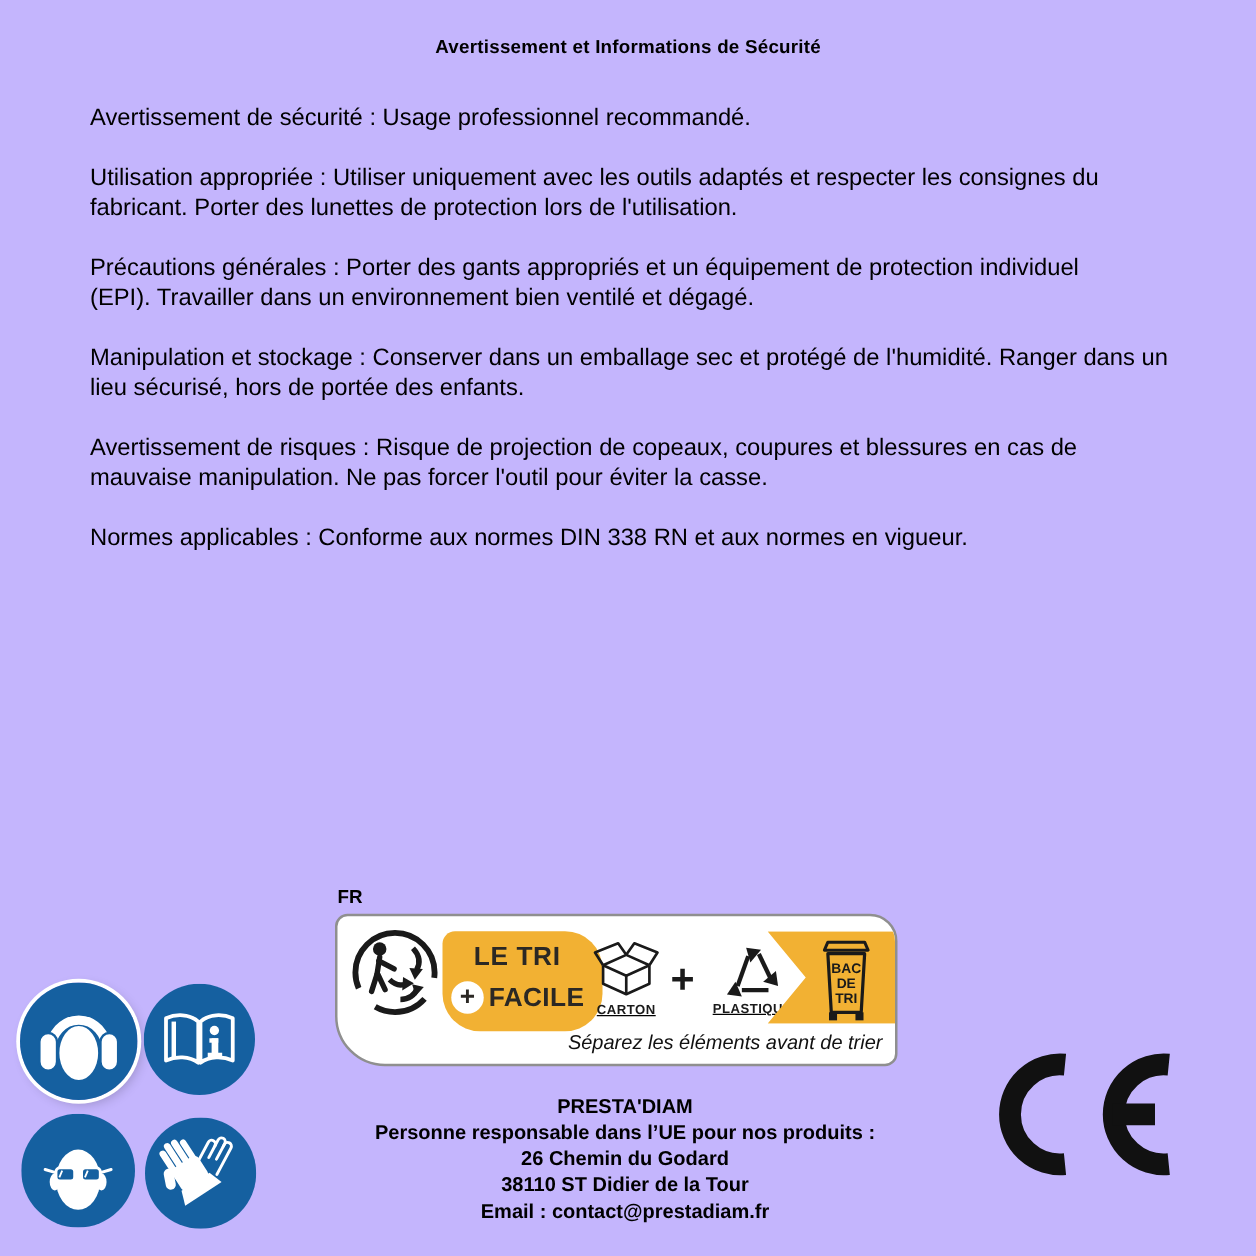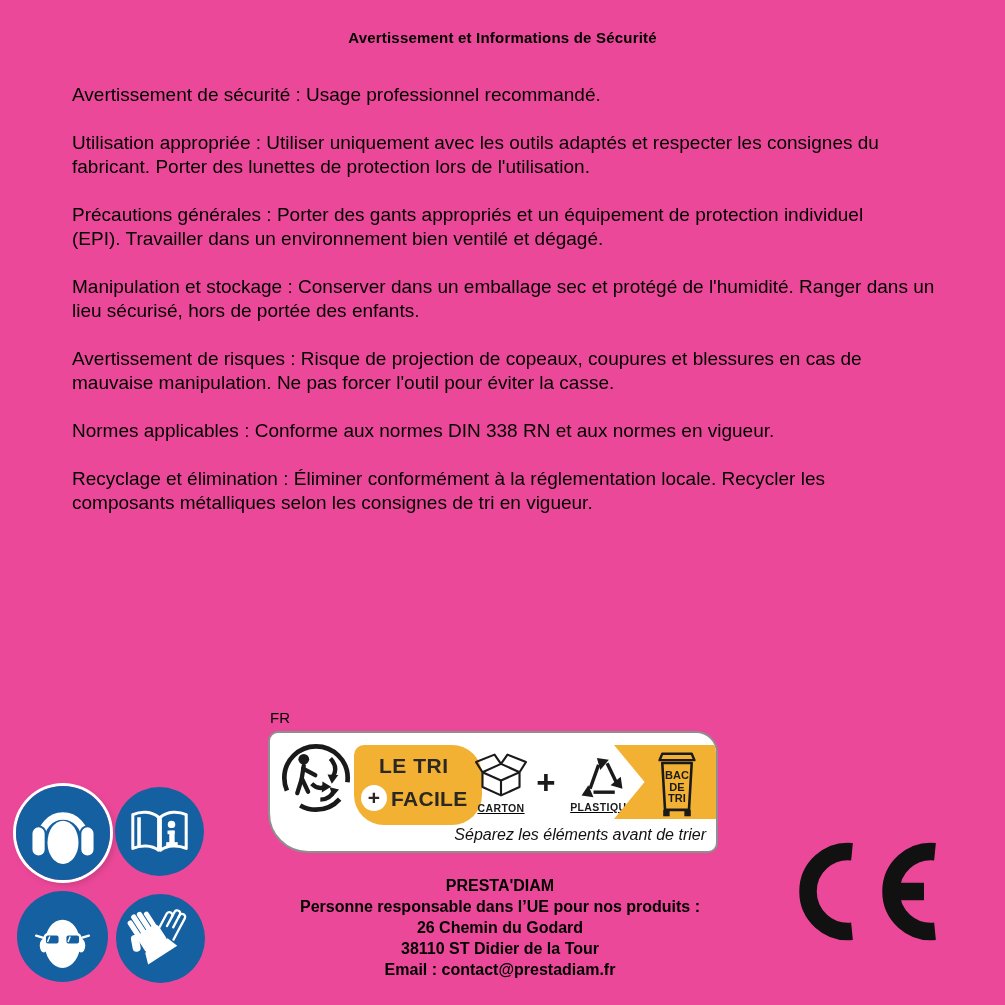--- a/index.html
+++ b/index.html
@@ -1,36 +1,36 @@
 <!DOCTYPE html>
 <html><head>
 <meta charset="utf-8">
 <style>
   html,body{margin:0;padding:0;background:#fff;}
   .page{
-    position:relative;width:1005px;height:1005px;background:#ec4899;overflow:hidden;
+    position:relative;width:1005px;height:1005px;background:#c4b5fd;overflow:hidden;
     font-family:"Liberation Sans","DejaVu Sans",sans-serif;color:#000;
   }
   .title{
     position:absolute;top:29px;left:0;right:0;text-align:center;
     font-size:15px;font-weight:700;letter-spacing:.2px;
   }
   .body-text{position:absolute;left:72px;top:83px;width:930px;font-size:19px;line-height:24px;}
   .body-text p{margin:0 0 24px 0;white-space:pre-line;}
 
   
   .picto{position:absolute;border-radius:50%;}
   .picto svg{display:block;width:100%;height:100%;}
   .picto-tl{left:16px;top:786px;width:94px;height:94px;box-shadow:0 0 0 3px #fff,3px 3px 9px rgba(0,0,0,.22);}
   .picto-tr{left:115px;top:787px;width:89px;height:89px;}
   .picto-bl{left:17px;top:891px;width:91px;height:91px;}
   .picto-br{left:116px;top:894px;width:89px;height:89px;}
 
   
-  .fr-label{position:absolute;left:270px;top:709px;font-size:15px;font-weight:400;}
+  .fr-label{position:absolute;left:270px;top:709px;font-size:15px;font-weight:700;}
   .infotri-box{
     position:absolute;left:268px;top:731px;width:450px;height:122px;background:#fff;
     border:2px solid #8f8f8f;border-radius:10px 22px 10px 40px;overflow:hidden;box-sizing:border-box;
   }
   .triman{position:absolute;left:10px;top:9px;width:72px;height:72px;}
   .triman svg{display:block;width:100%;height:100%;}
   .band-left{
     position:absolute;left:84px;top:12px;width:128px;height:80px;
     background:#F2B133;border-radius:10px 30px 30px 30px;
   }
@@ -71,22 +71,20 @@
     <p>Avertissement de sécurité : Usage professionnel recommandé.</p>
     <p>Utilisation appropriée : Utiliser uniquement avec les outils adaptés et respecter les consignes du
 fabricant. Porter des lunettes de protection lors de l'utilisation.</p>
     <p>Précautions générales : Porter des gants appropriés et un équipement de protection individuel
 (EPI). Travailler dans un environnement bien ventilé et dégagé.</p>
     <p>Manipulation et stockage : Conserver dans un emballage sec et protégé de l'humidité. Ranger dans un
 lieu sécurisé, hors de portée des enfants.</p>
     <p>Avertissement de risques : Risque de projection de copeaux, coupures et blessures en cas de
 mauvaise manipulation. Ne pas forcer l'outil pour éviter la casse.</p>
     <p>Normes applicables : Conforme aux normes DIN 338 RN et aux normes en vigueur.</p>
-    <p>Recyclage et élimination : Éliminer conformément à la réglementation locale. Recycler les
-composants métalliques selon les consignes de tri en vigueur.</p>
   </div>
 
   <div class="picto picto-tl">
     <svg viewBox="0 0 100 100">
       <circle cx="50" cy="50" r="50" fill="#1560A0"></circle>
       <path d="M26,58 A24,26 0 1 1 74,58" fill="none" stroke="#fff" stroke-width="8"></path>
       <ellipse cx="50" cy="60" rx="16.5" ry="23" fill="#fff"></ellipse>
       <rect x="16.5" y="43" width="15" height="32" rx="7.5" fill="#fff" stroke="#1560A0" stroke-width="2"></rect>
       <rect x="68.5" y="43" width="15" height="32" rx="7.5" fill="#fff" stroke="#1560A0" stroke-width="2"></rect>
     </svg>

